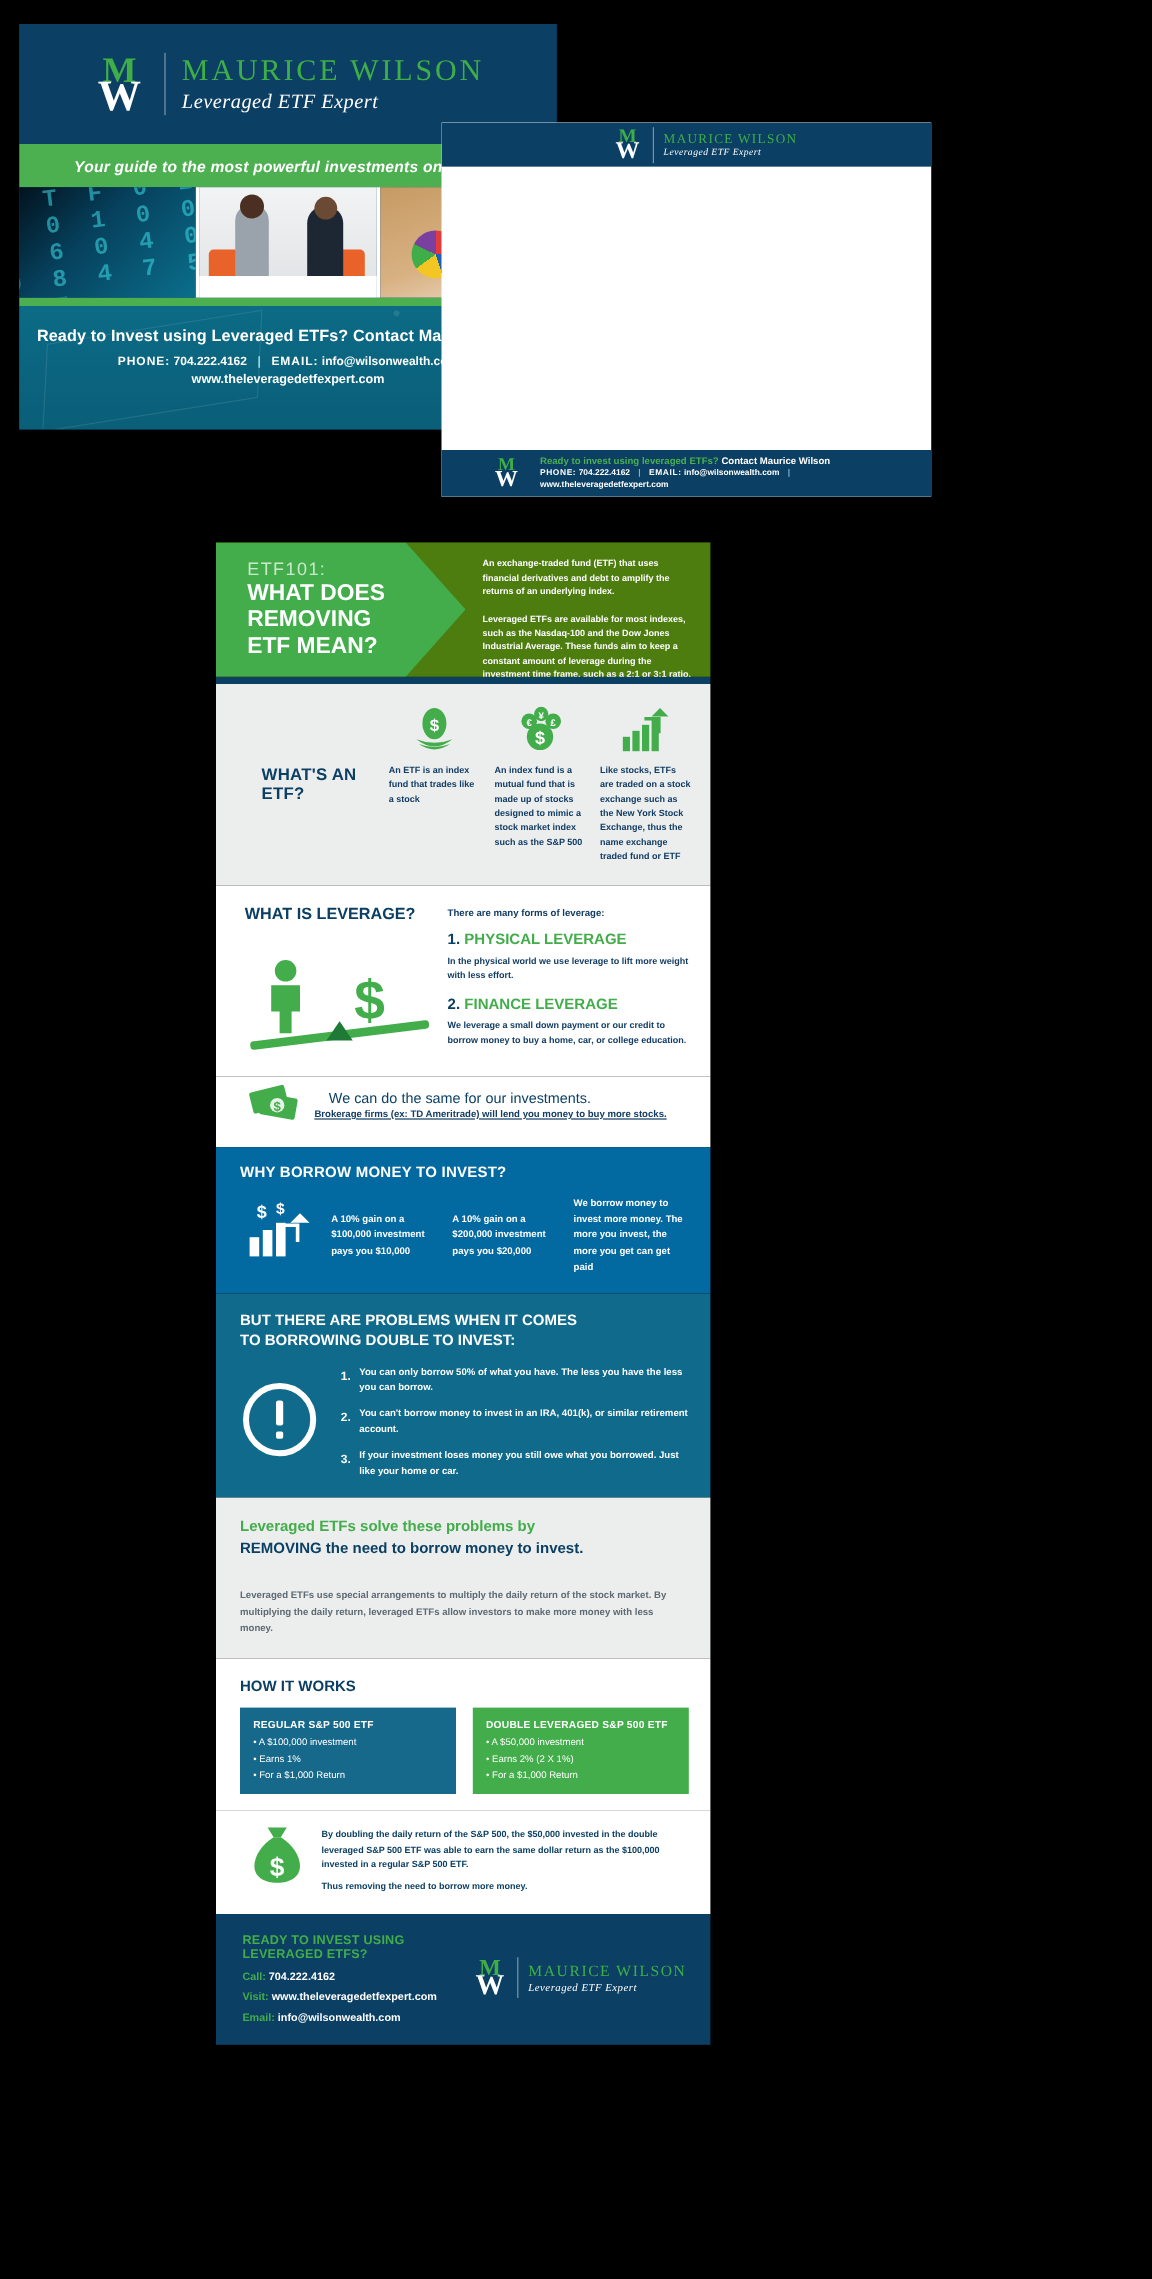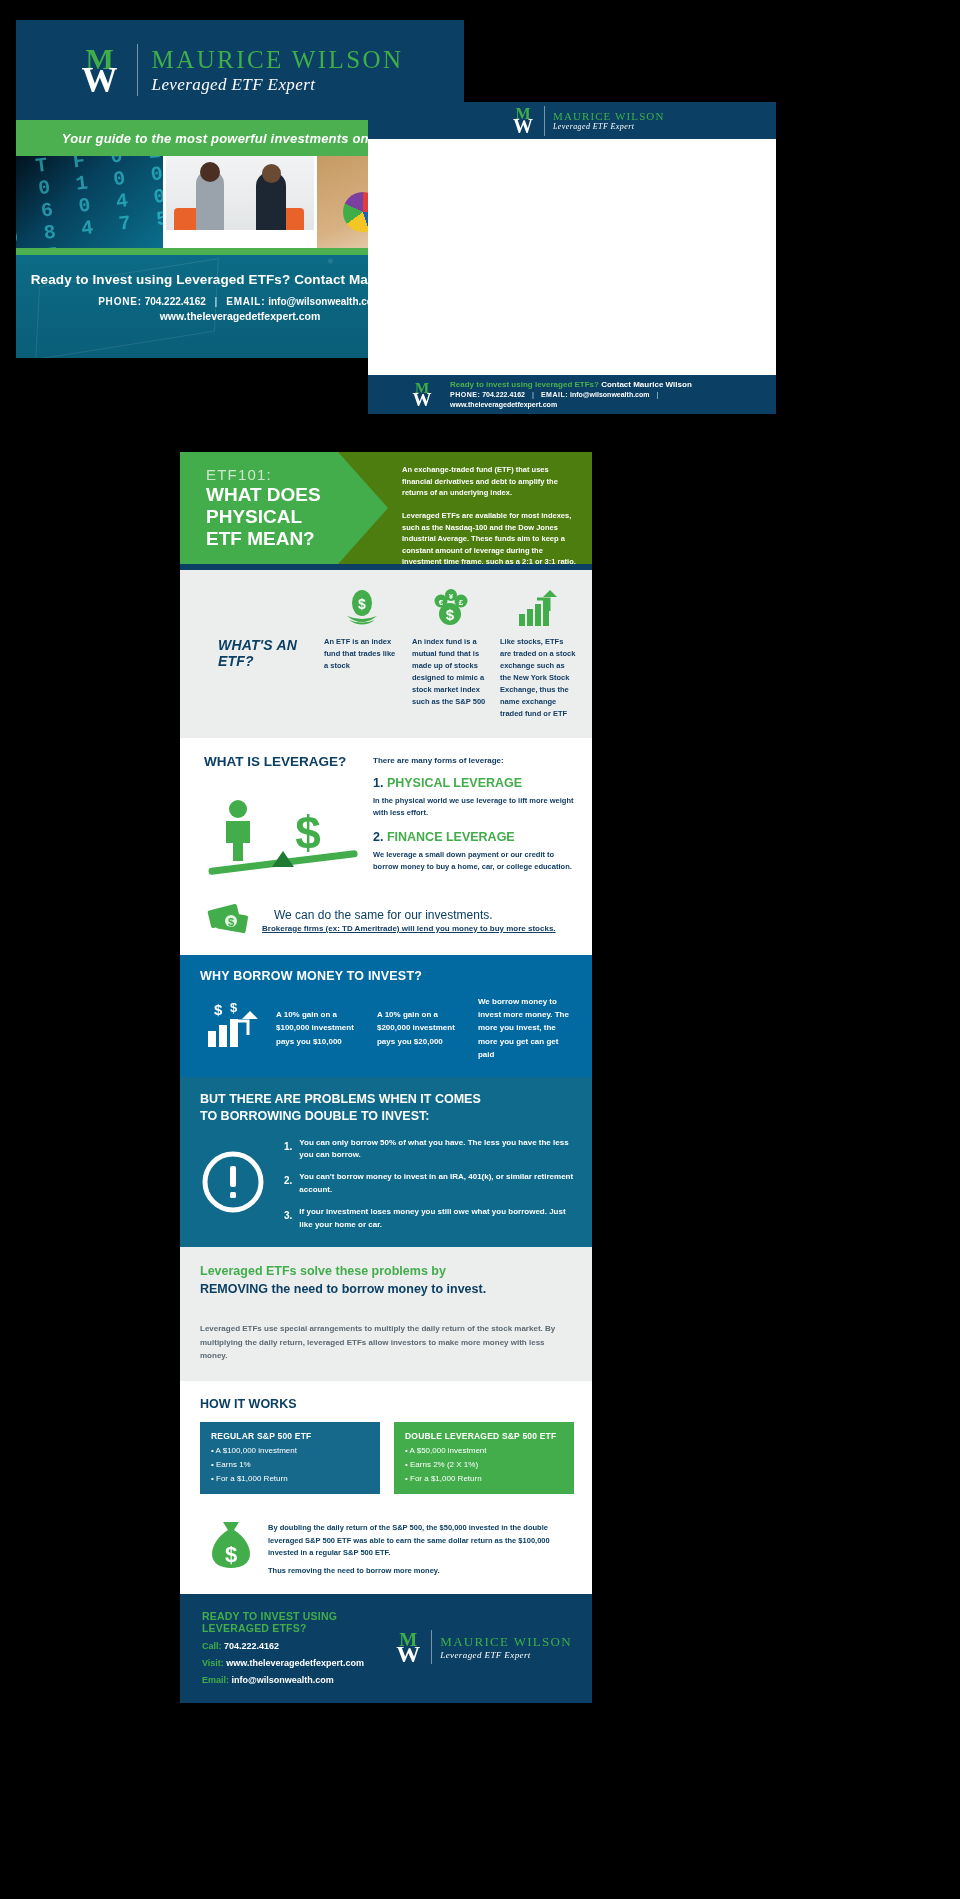--- a/index.html
+++ b/index.html
@@ -142,21 +142,21 @@
   .ig-hero-title { color: #fff; font-size: 19px; font-weight: 700; line-height: 1.17; margin-top: 1px; }
   .ig-hero-right { position: absolute; left: 222px; top: 12px; right: 12px; }
   .ig-hero-p { color: #fff; font-size: 7.5px; font-weight: 700; line-height: 1.55; }
   .ig-hero-p + .ig-hero-p { margin-top: 11px; }
 
   .ig-rule { height: 6px; background: #0b3f63; }
 
   .ig-etf { background: #eceeee; padding: 16px 16px 18px 16px; display: flex; }
   .ig-etf-h {
     width: 140px; color: #0b3f63; font-size: 14px; font-weight: 700; letter-spacing: .2px;
-    display: flex; align-items: center; padding-left: 22px; font-style: italic;
+    display: flex; align-items: center; padding-left: 22px;
   }
   .ig-cols { flex: 1; display: flex; gap: 12px; }
   .ig-col { width: 76px; }
   .ig-ic { height: 42px; display: flex; align-items: flex-end; justify-content: center; }
   .ig-col p { margin-top: 8px; color: #123c63; font-size: 7.5px; font-weight: 700; line-height: 1.6; }
 
   .ig-lev { background: #fff; padding: 16px 18px 14px 18px; display: flex; }
   .ig-lev-left { width: 175px; }
   .ig-lev-h { color: #0b3f63; font-size: 13.5px; font-weight: 700; padding-left: 6px; }
   .ig-seesaw { margin-top: 28px; height: 86px; position: relative; }
@@ -312,21 +312,21 @@
     </div>
   </div>
 
   <div class="info">
 
     <div class="ig-hero">
       <div class="ig-hero-green">
         <div class="ig-eyebrow">ETF101:</div>
         <div class="ig-hero-title">
           <div>WHAT DOES</div>
-          <div>PHYSICAL</div>
+          <div>REMOVING</div>
           <div>ETF MEAN?</div>
         </div>
       </div>
       <div class="ig-hero-right">
         <div class="ig-hero-p">An exchange-traded fund (ETF) that uses financial derivatives and debt to amplify the returns of an underlying index.</div>
         <div class="ig-hero-p">Leveraged ETFs are available for most indexes, such as the Nasdaq-100 and the Dow Jones Industrial Average. These funds aim to keep a constant amount of leverage during the investment time frame, such as a 2:1 or 3:1 ratio.</div>
       </div>
     </div>
     <div class="ig-rule"></div>
 

